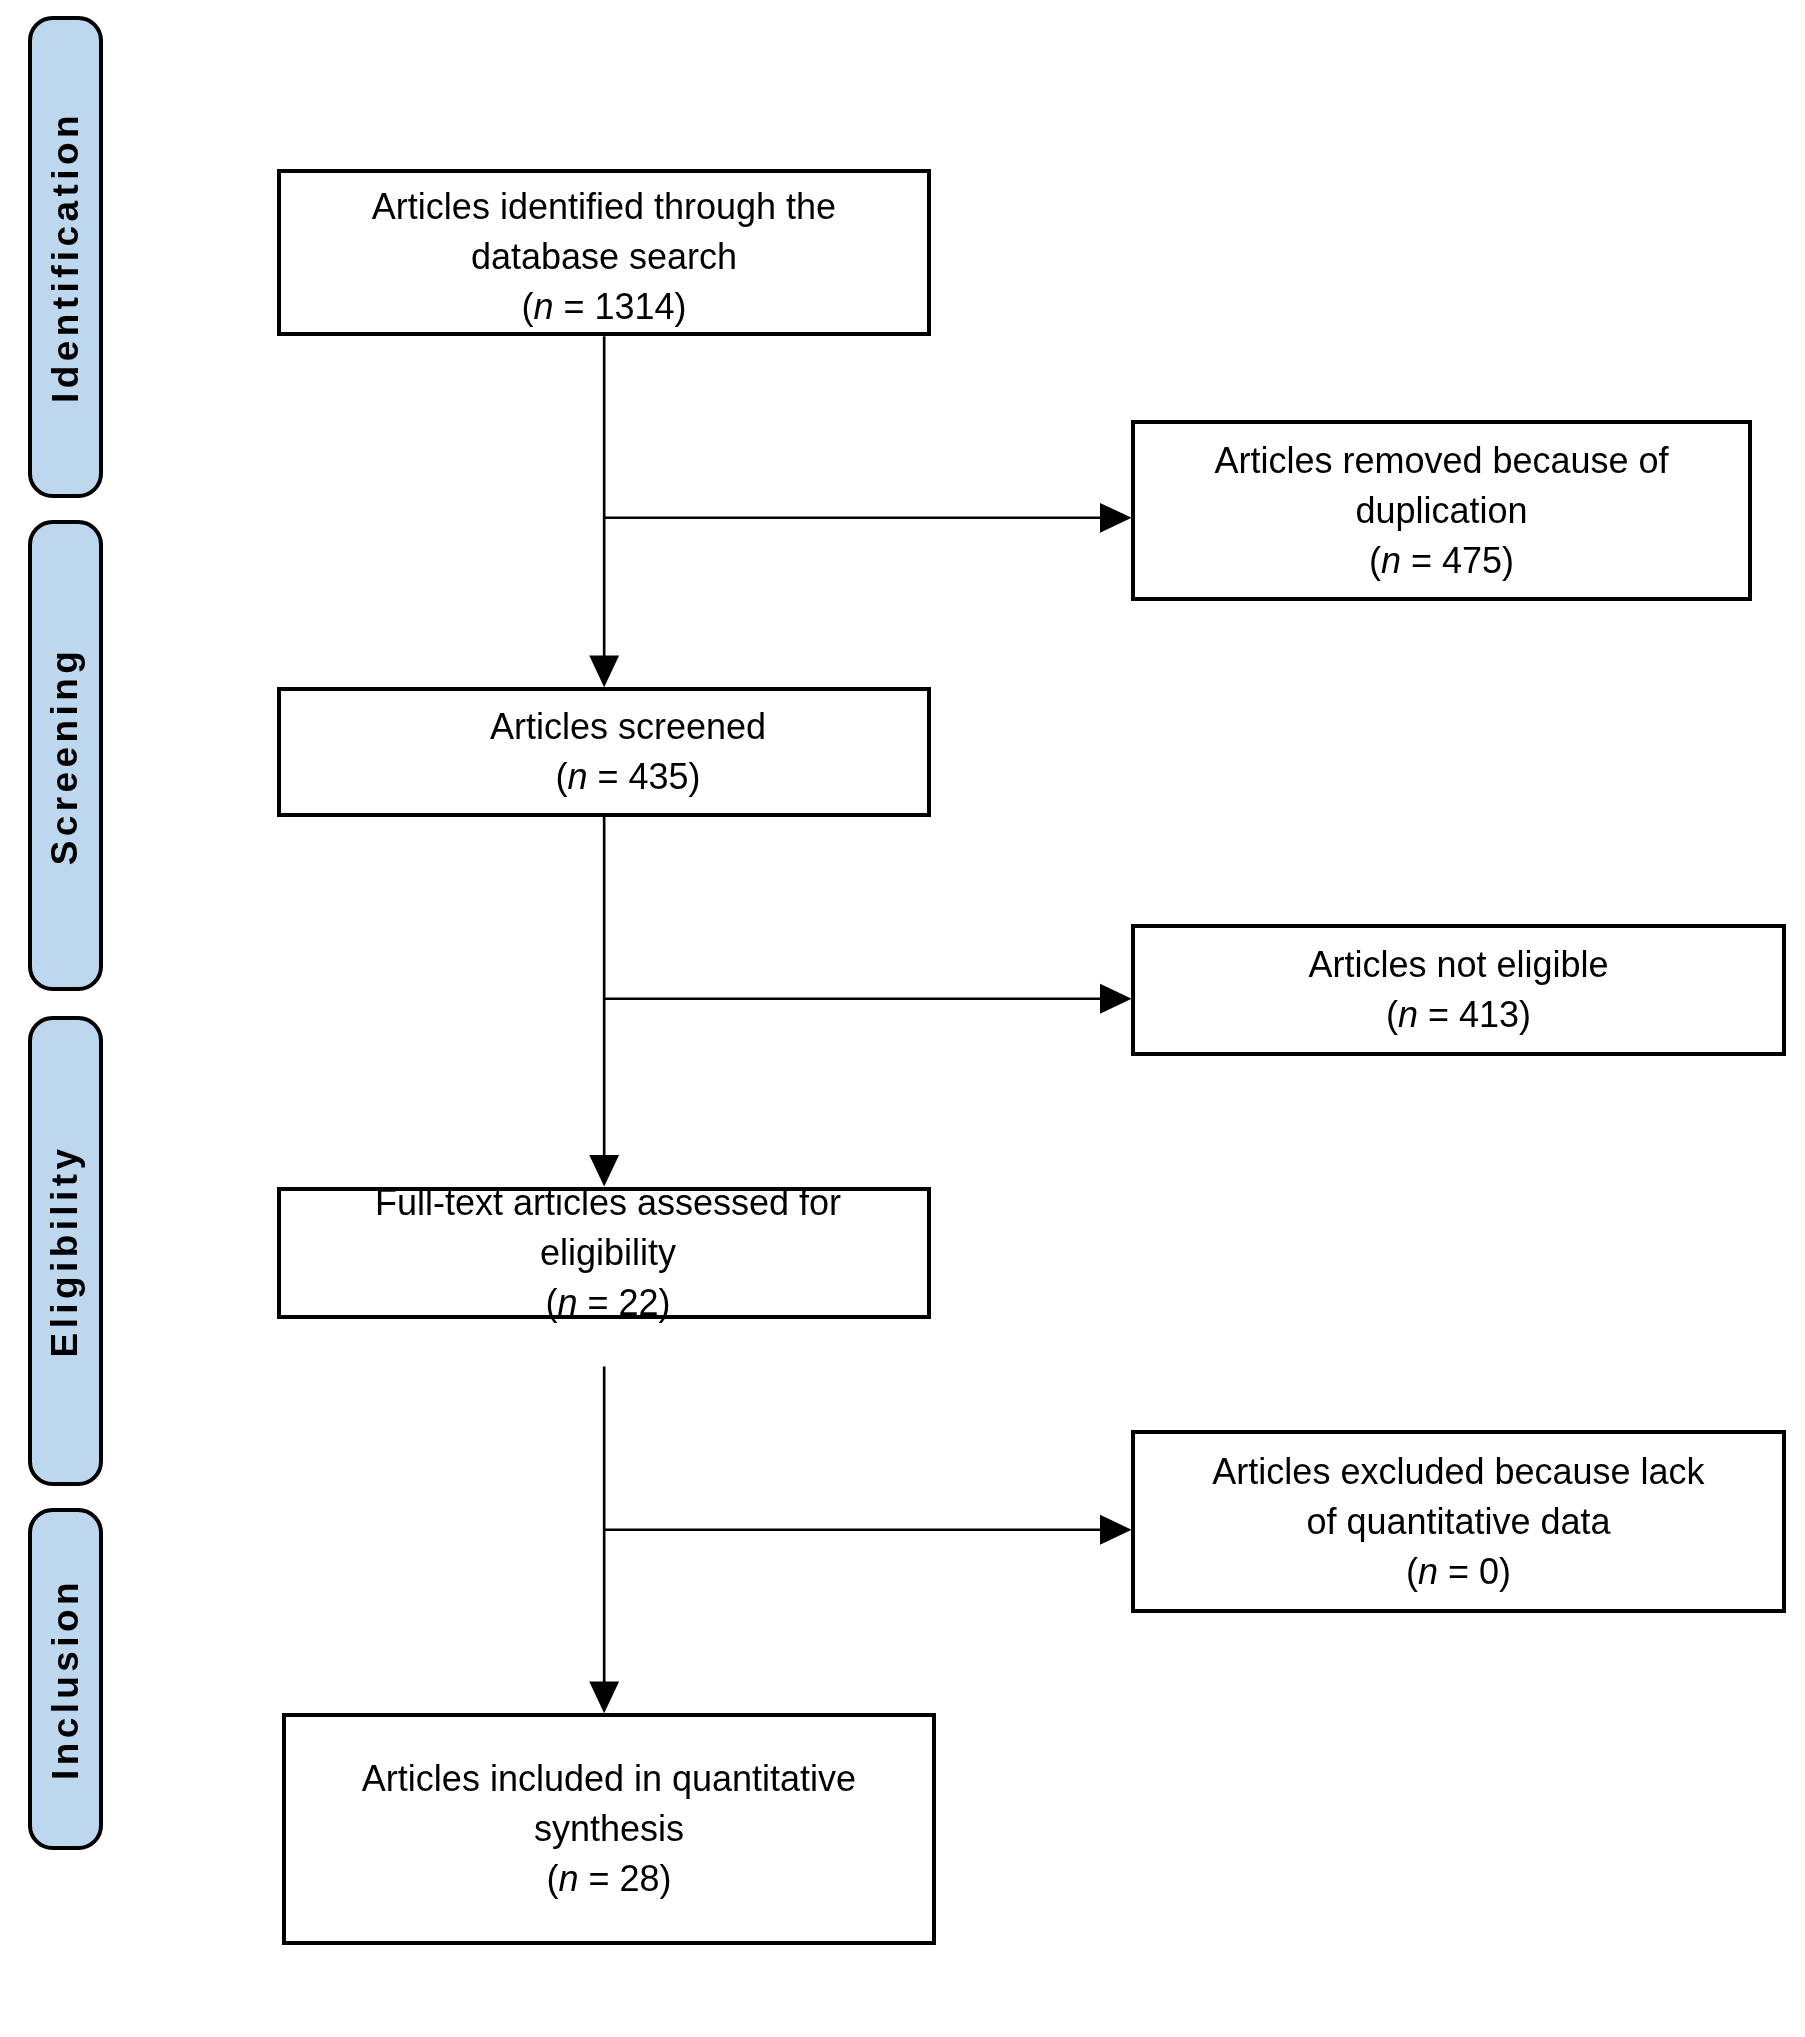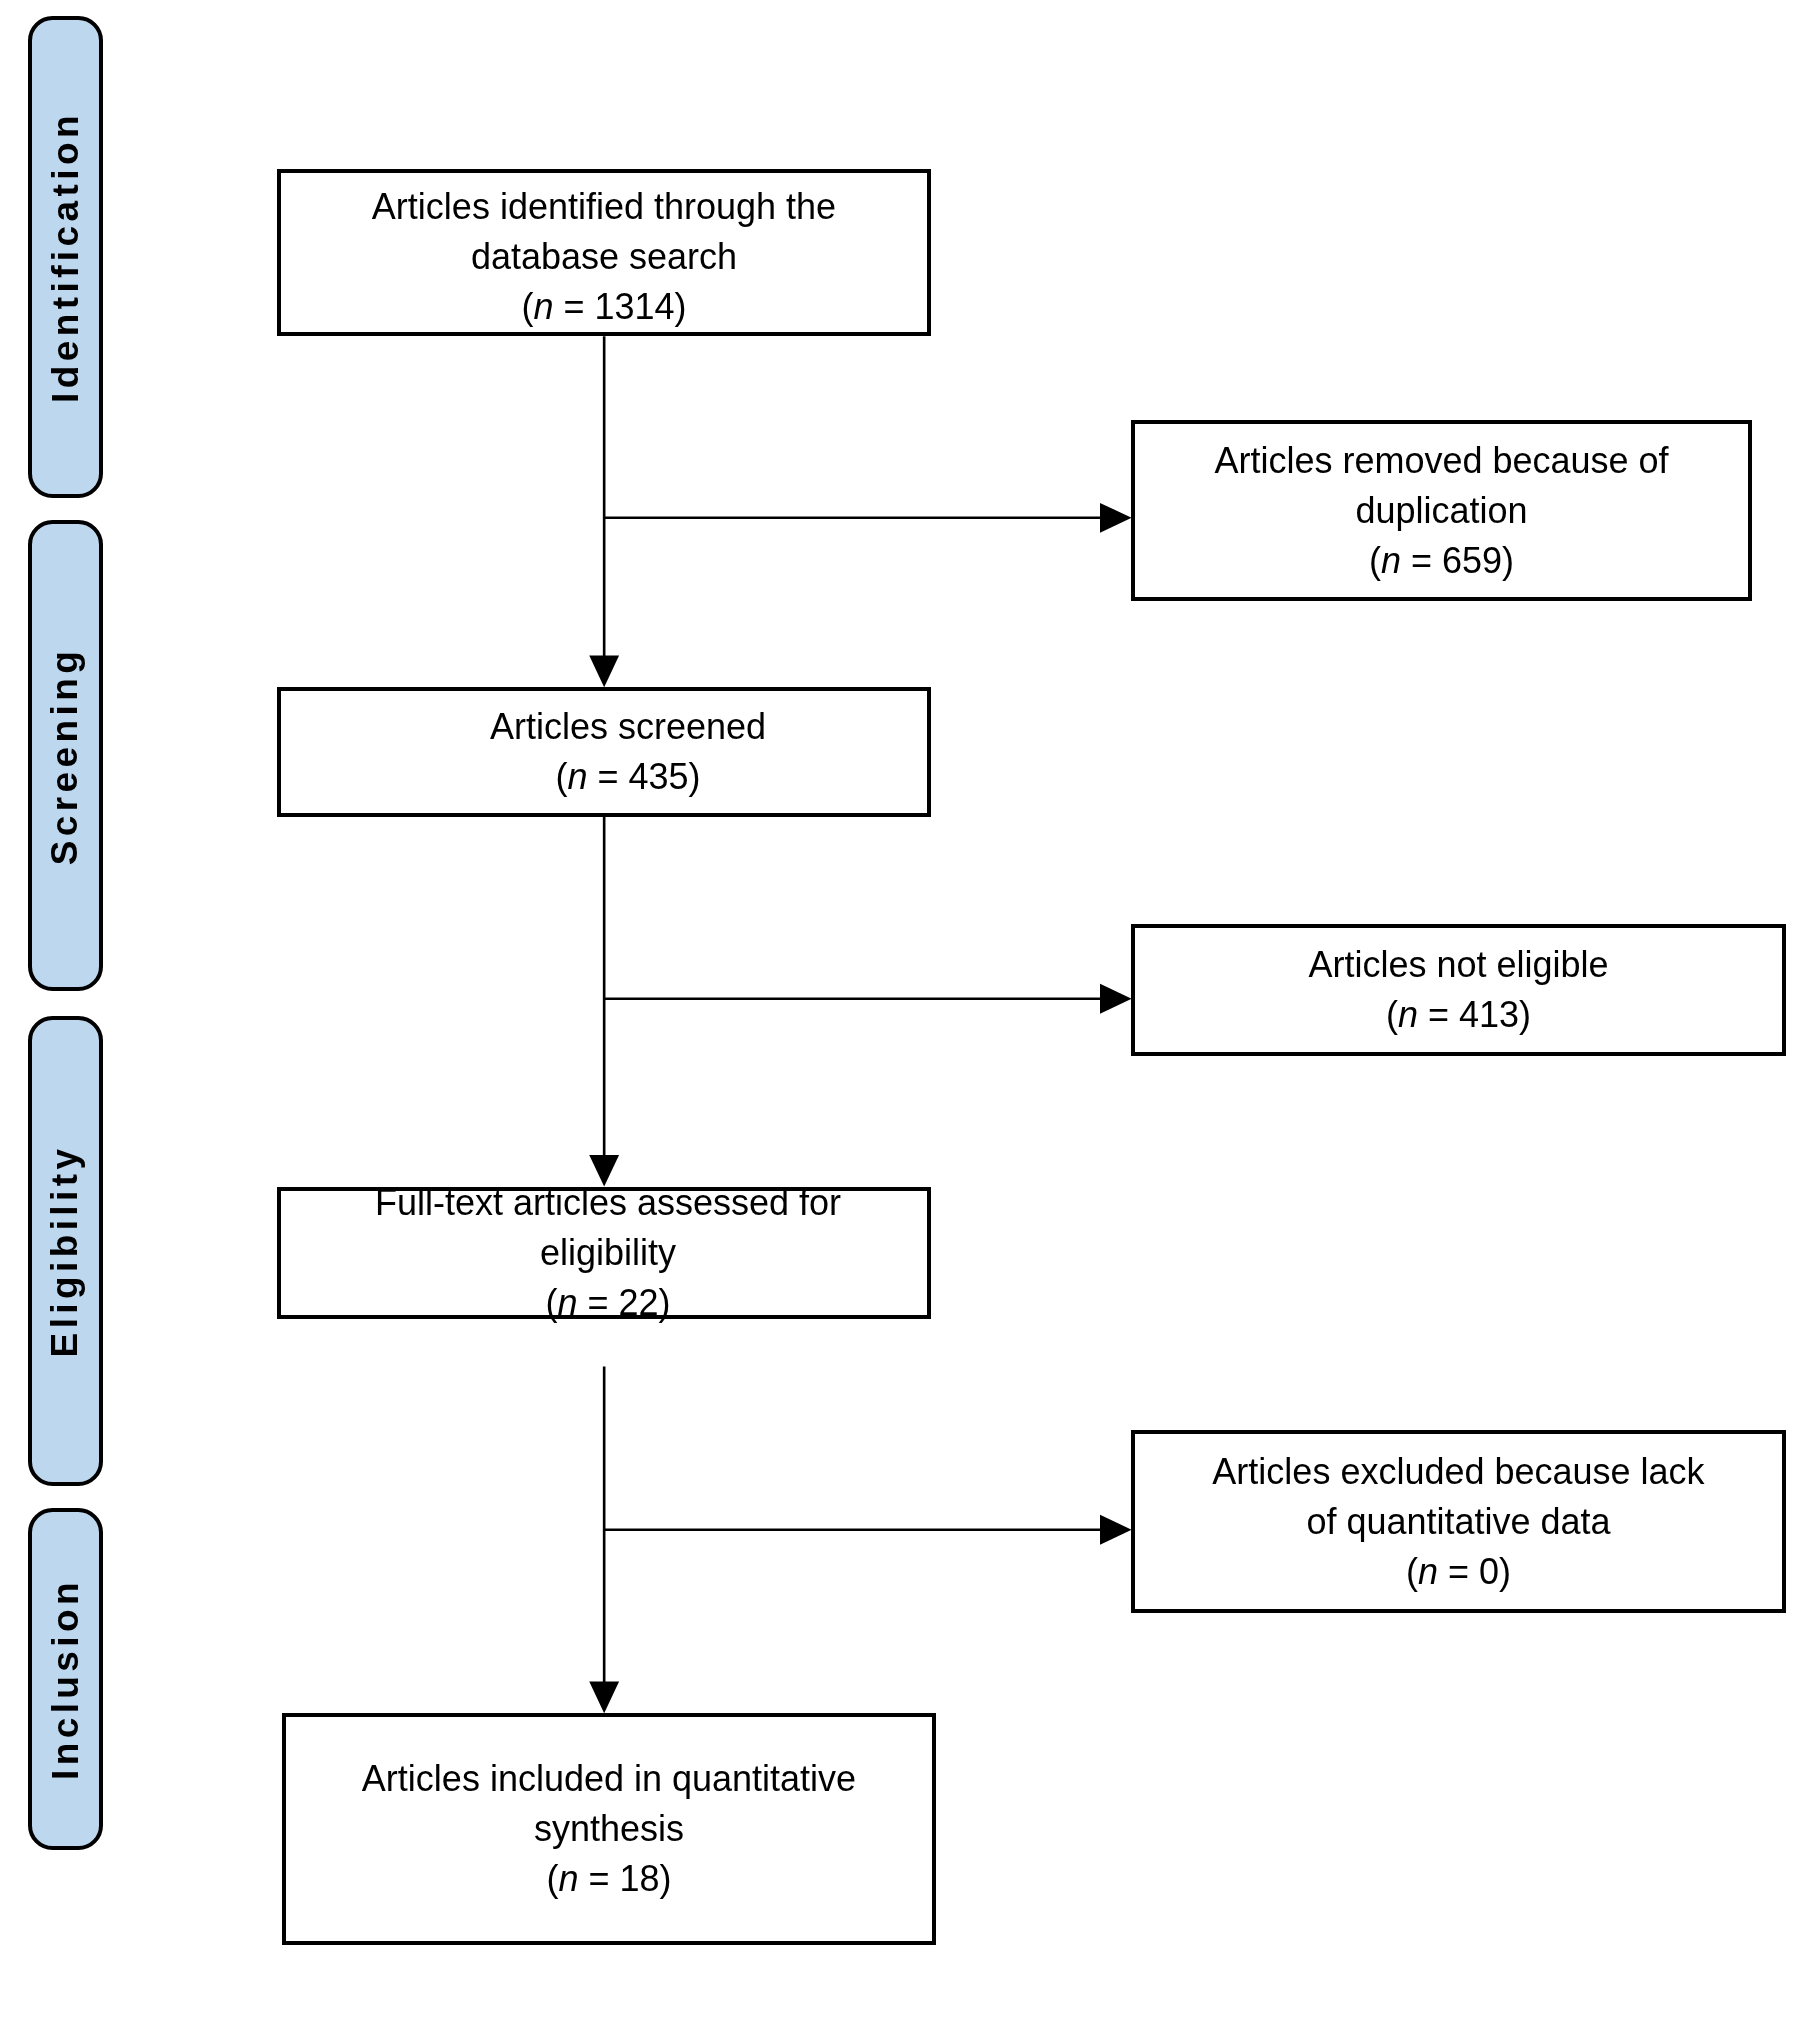--- a/index.html
+++ b/index.html
@@ -91,27 +91,27 @@
 
   <div class="fbox" style="left:277px;top:1187px;width:654px;height:132px;padding-left:8px;">
     <div class="line">Full-text articles assessed for</div>
     <div class="line">eligibility</div>
     <div class="line"><span>(</span><span class="it">n</span><span> = 22)</span></div>
   </div>
 
   <div class="fbox" style="left:282px;top:1713px;width:654px;height:232px;">
     <div class="line">Articles included in quantitative</div>
     <div class="line">synthesis</div>
-    <div class="line"><span>(</span><span class="it">n</span><span> = 18)</span></div>
+    <div class="line"><span>(</span><span class="it">n</span><span> = 28)</span></div>
   </div>
 
   <div class="fbox" style="left:1131px;top:420px;width:621px;height:181px;">
     <div class="line">Articles removed because of</div>
     <div class="line">duplication</div>
-    <div class="line"><span>(</span><span class="it">n</span><span> = 659)</span></div>
+    <div class="line"><span>(</span><span class="it">n</span><span> = 475)</span></div>
   </div>
 
   <div class="fbox" style="left:1131px;top:898px;width:655px;height:132px;margin-top:26px;">
     <div class="line">Articles not eligible</div>
     <div class="line"><span>(</span><span class="it">n</span><span> = 413)</span></div>
   </div>
 
   <div class="fbox" style="left:1131px;top:1430px;width:655px;height:183px;">
     <div class="line">Articles excluded because lack</div>
     <div class="line">of quantitative data</div>

